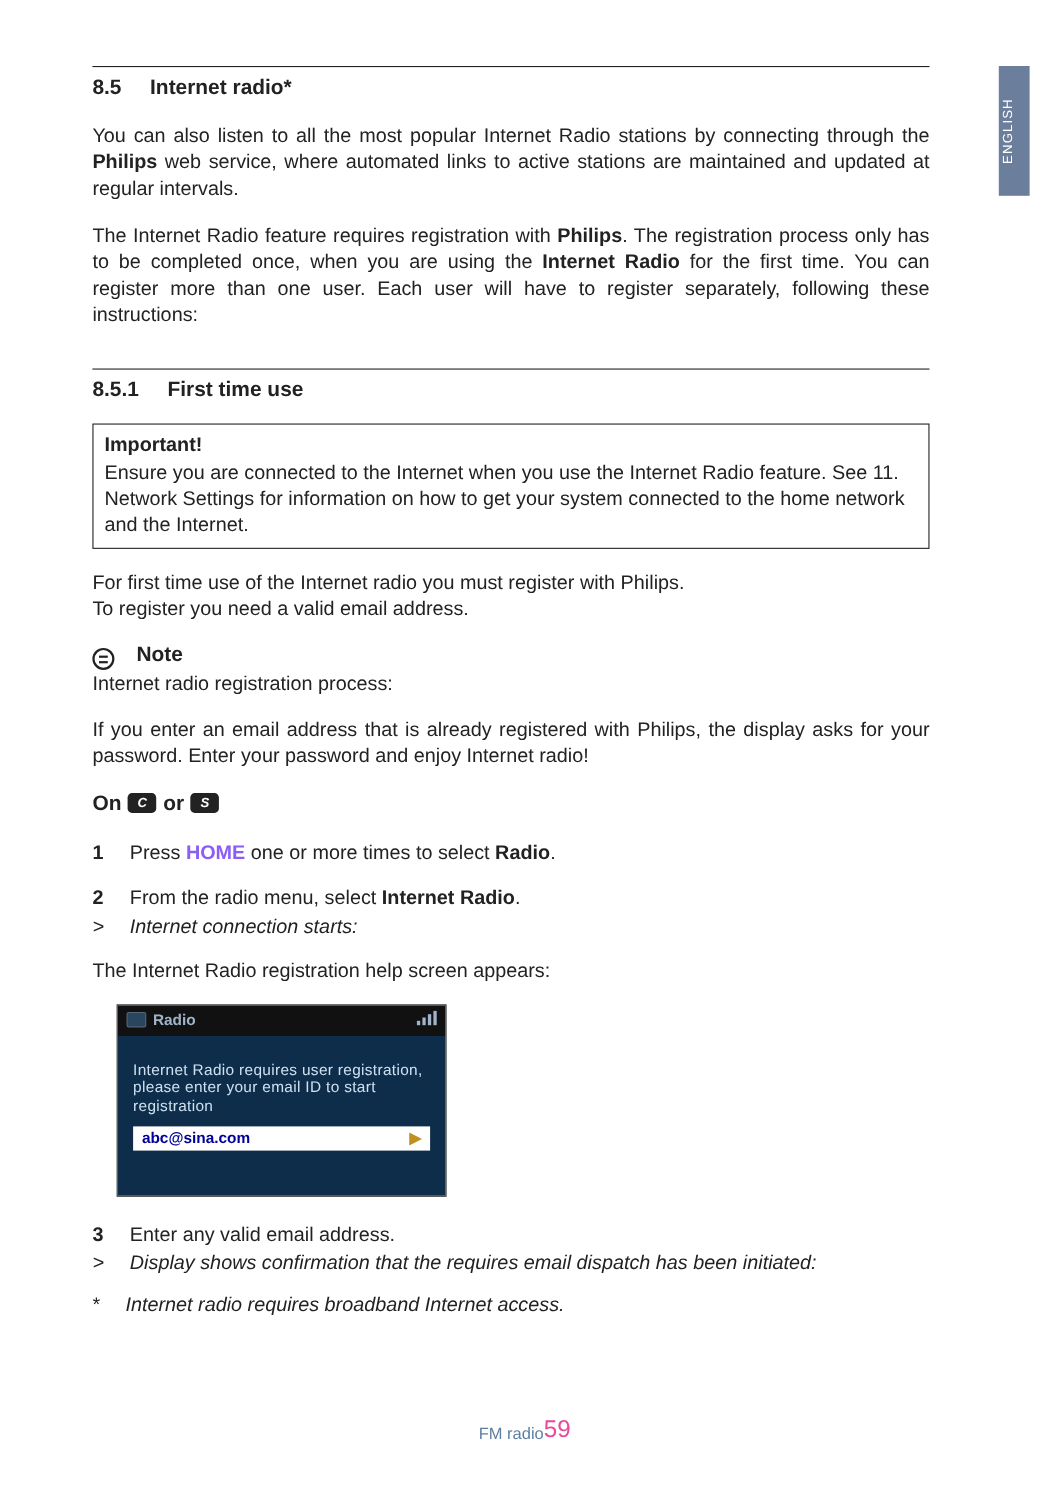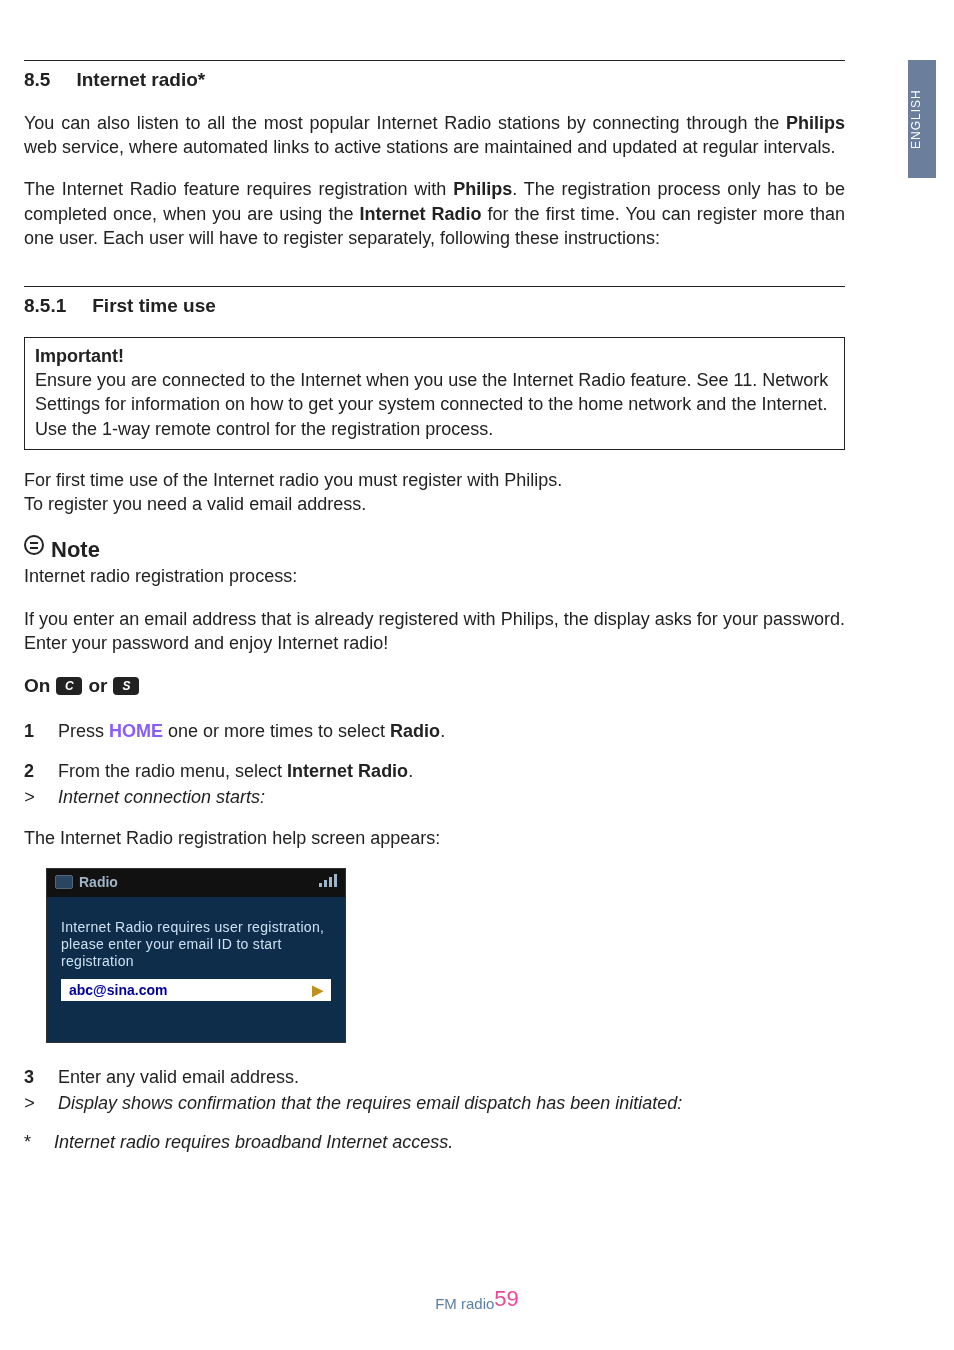--- a/index.html
+++ b/index.html
@@ -6,21 +6,21 @@
   html, body { width: 954px; height: 1350px; }
   body {
     font-family: "Gill Sans", "Gill Sans MT", "Segoe UI", Arial, sans-serif;
     font-size: 18px;
     color: #222;
     background: #fff;
     position: relative;
     line-height: 1.35;
   }
   .page {
-    padding: 60px 55px 40px 24px;
+    padding: 60px 55px 40px 84px;
     width: 900px;
   }
   .side-tab {
     position: absolute;
     right: 18px;
     top: 60px;
     width: 28px;
     height: 118px;
     background: #6b7f9c;
     color: #fff;
@@ -34,21 +34,21 @@
   .hr { border: none; border-top: 1.5px solid #222; margin-bottom: 6px; }
   .sec-head { display: flex; gap: 26px; font-weight: bold; font-size: 19px; margin-bottom: 18px; }
   .para { margin-bottom: 18px; text-align: justify; }
   .bold { font-weight: bold; }
   .box {
     border: 1.5px solid #222;
     padding: 6px 10px 8px 10px;
     margin-bottom: 18px;
   }
   .box-title { font-weight: bold; }
-  .note-line { display: flex; align-items: flex-start; gap: 7px; font-weight: bold; font-size: 22px; margin-top: 4px; }
+  .note-line { display: flex; align-items: flex-end; gap: 20px; font-weight: bold; font-size: 19px; margin-top: 4px; }
   .note-icon {
     display: inline-flex; align-items: center; justify-content: center;
     width: 20px; height: 20px; border: 2.5px solid #222; border-radius: 50%;
     font-size: 12px; font-weight: bold; line-height: 1;
     position: relative;
   }
   .note-icon::before, .note-icon::after {
     content: ""; position: absolute; left: 4px; right: 4px; height: 2px; background: #222;
   }
   .note-icon::before { top: 5px; }
@@ -125,21 +125,20 @@
   <div style="height:18px"></div>
   <hr class="hr">
   <div class="sec-head">
     <span>8.5.1</span>
     <span>First time use</span>
   </div>
 
   <div class="box">
     <div class="box-title">Important!</div>
     <div>Ensure you are connected to the Internet when you use the Internet Radio feature. See 11. Network Settings for information on how to get your system connected to the home network and the Internet.</div>
-    <div>Use the 1-way remote control for the registration process.</div>
   </div>
 
   <div>For first time use of the Internet radio you must register with Philips.</div>
   <div class="para">To register you need a valid email address.</div>
 
   <div class="note-line">
     <span class="note-icon"></span>
     <span>Note</span>
   </div>
   <p class="para">Internet radio registration process:</p>

